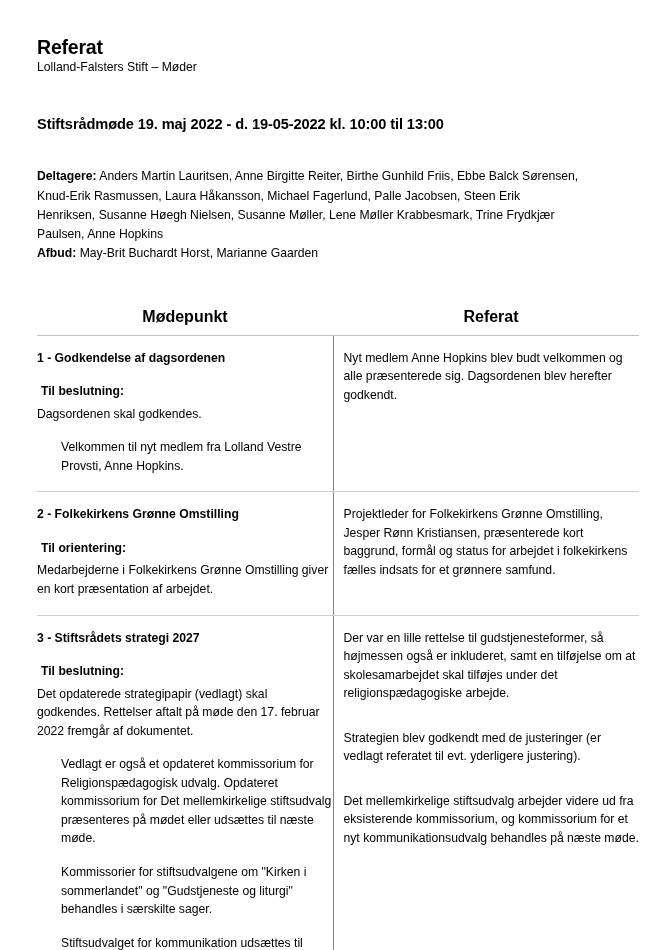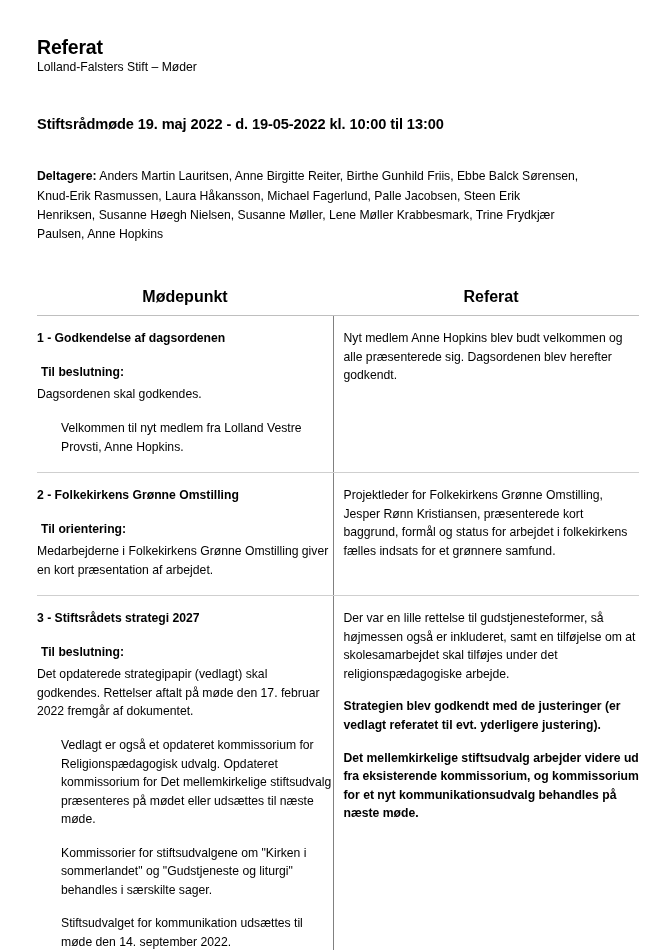--- a/index.html
+++ b/index.html
@@ -99,36 +99,36 @@
     margin: 4px;
   }
   .para {
     margin: 0;
   }
   .para.gap {
     margin-top: 15px;
     margin-left: 24px;
   }
   .para.gap-sm {
-    margin-top: 14px;
-    font-weight: bold;
+    margin-top: 26px;
   }
 </style>
 </head>
 <body>
 
 <div class="page">
 
   <h1 class="doc-title">Referat</h1>
   <div class="doc-subtitle">Lolland-Falsters Stift – Møder</div>
 
   <h2 class="meeting-title">Stiftsrådmøde 19. maj 2022 - d. 19-05-2022 kl. 10:00 til 13:00</h2>
 
   <div class="people-block">
     <p class="people-line"><span class="people-label">Deltagere:</span> <span>Anders Martin Lauritsen, Anne Birgitte Reiter, Birthe Gunhild Friis, Ebbe Balck Sørensen, Knud-Erik Rasmussen, Laura Håkansson, Michael Fagerlund, Palle Jacobsen, Steen Erik Henriksen, Susanne Høegh Nielsen, Susanne Møller, Lene Møller Krabbesmark, Trine Frydkjær Paulsen, Anne Hopkins</span></p>
+    <p class="people-line"><span class="people-label">Afbud:</span> <span>May-Brit Buchardt Horst, Marianne Gaarden</span></p>
   </div>
 
   <table class="minutes-table">
     <colgroup>
       <col class="c-left">
       <col class="c-right">
     </colgroup>
     <thead>
       <tr>
         <th class="th-left">Mødepunkt</th>

